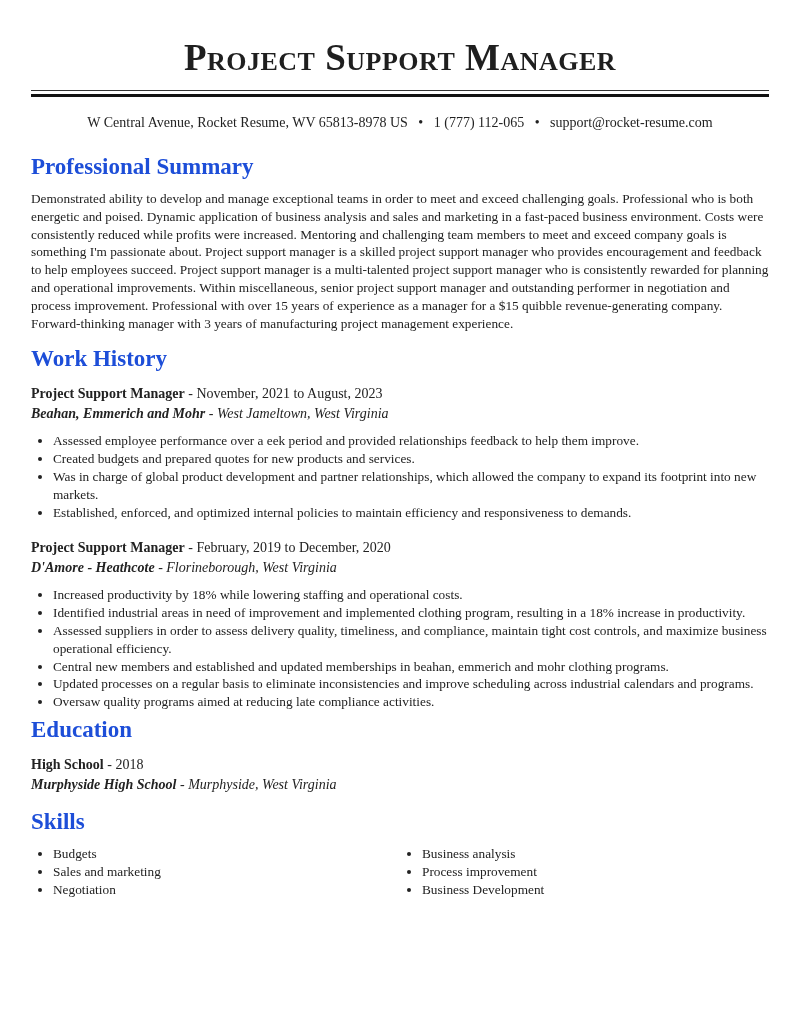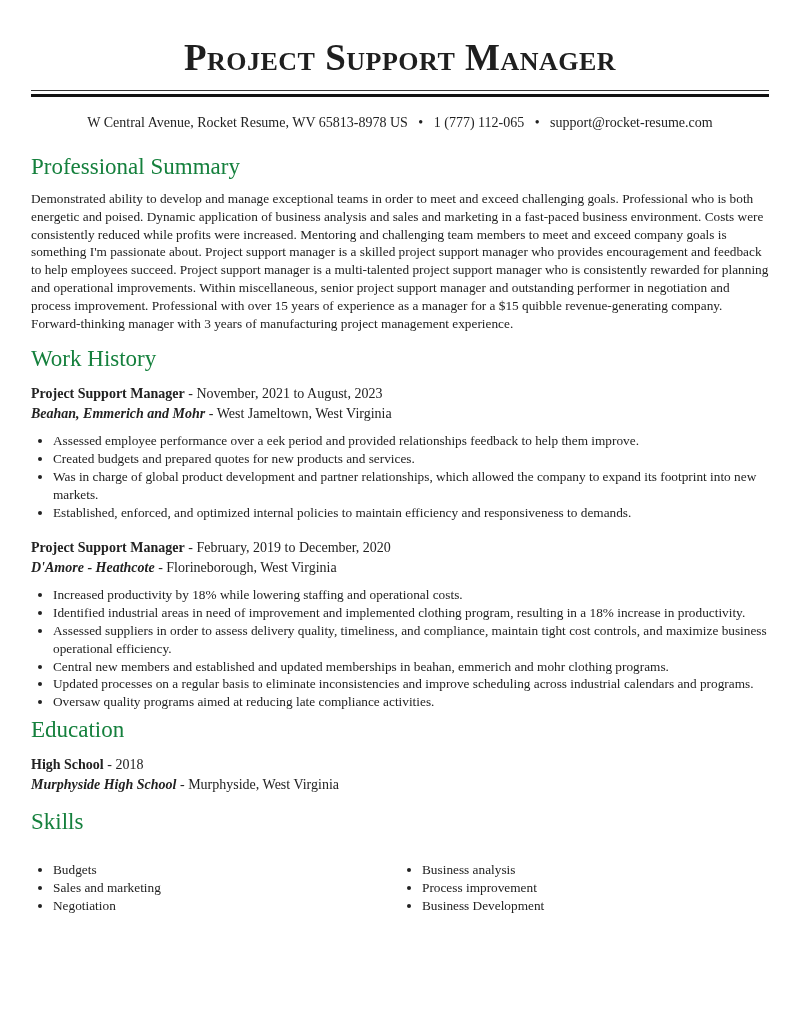--- a/index.html
+++ b/index.html
@@ -25,53 +25,53 @@
   .rule .l1 { height: 1px; background: #333; }
   .rule .l2 { height: 3px; background: #111; margin-top: 3px; }
   .contact {
     text-align: center;
     font-size: 14px;
     margin-top: 17px;
     line-height: 18px;
   }
   .contact .sep { margin: 0 7px; }
   h2 {
-    font-weight: normal;
+    font-weight: bold;
     font-size: 23px;
     margin: 0;
     line-height: 30px;
-    color: #15803d;
+    color: #1d4ed8;
   }
   .sec-summary { margin-top: 20px; }
   .summary {
     font-size: 13.3px;
     line-height: 17.8px;
     margin-top: 8px;
   }
   .sec-work { margin-top: 12px; }
   .job { margin-top: 10px; }
   .job + .job { margin-top: 17px; }
   .job-line1, .job-line2 { font-size: 14px; line-height: 20px; }
   .job-line1 b { font-weight: bold; }
   .job-line2 .company { font-weight: bold; font-style: italic; text-align: right; }
-  .job-line2 .loc { }
+  .job-line2 .loc { font-style: italic; }
   ul.bullets {
     margin: 8px 0 0 0;
     padding-left: 22px;
     font-size: 13.3px;
     line-height: 17.8px;
   }
   ul.bullets li { padding-left: 0; }
   .sec-edu { margin-top: 4px; }
   .edu { margin-top: 10px; }
   .sec-skills { margin-top: 12px; }
   .skills-grid {
     display: grid;
     grid-template-columns: 1fr 1fr;
-    margin-top: 24px;
+    margin-top: 8px;
   }
   .skills-grid ul { margin: 0; }
 </style>
 </head>
 <body>
 
 <div class="page">
 
   <h1 class="title">Project Support Manager</h1>
   <div class="rule">

